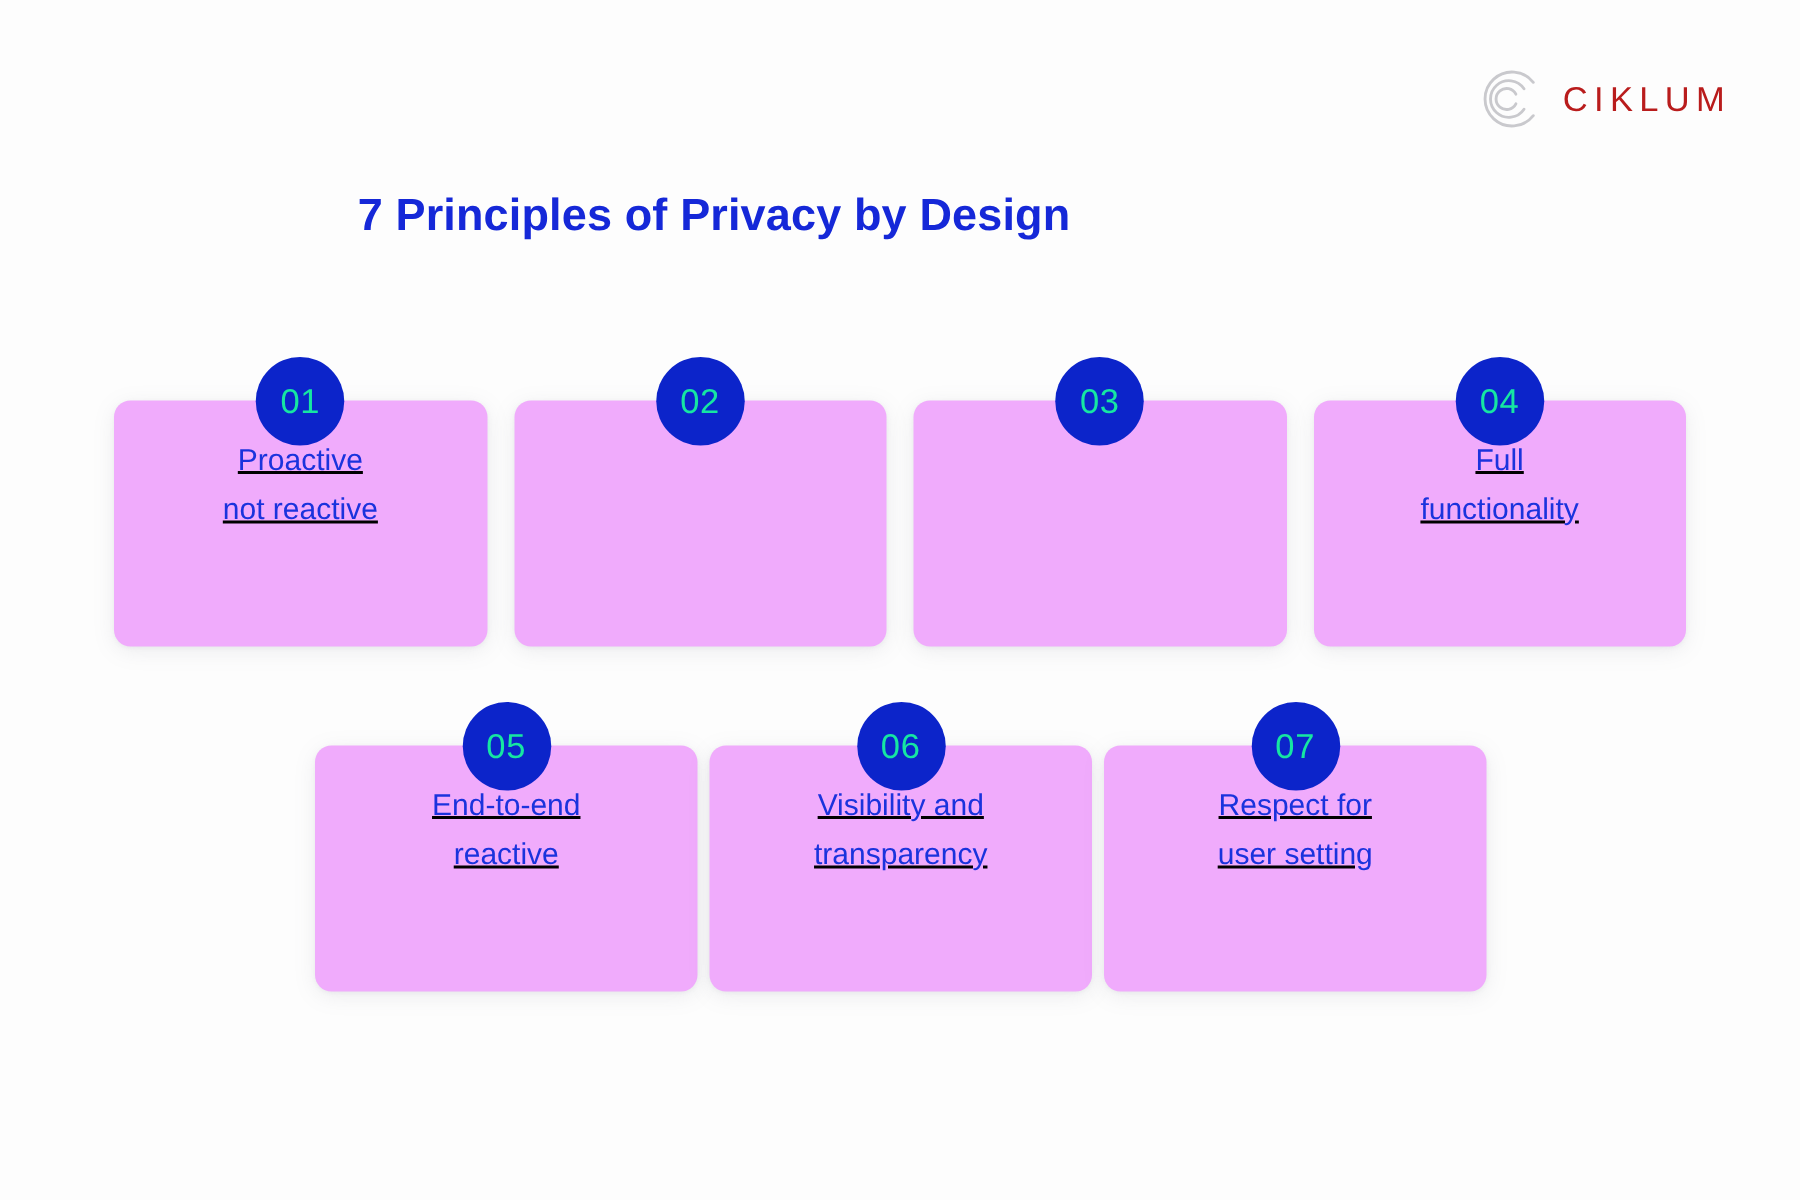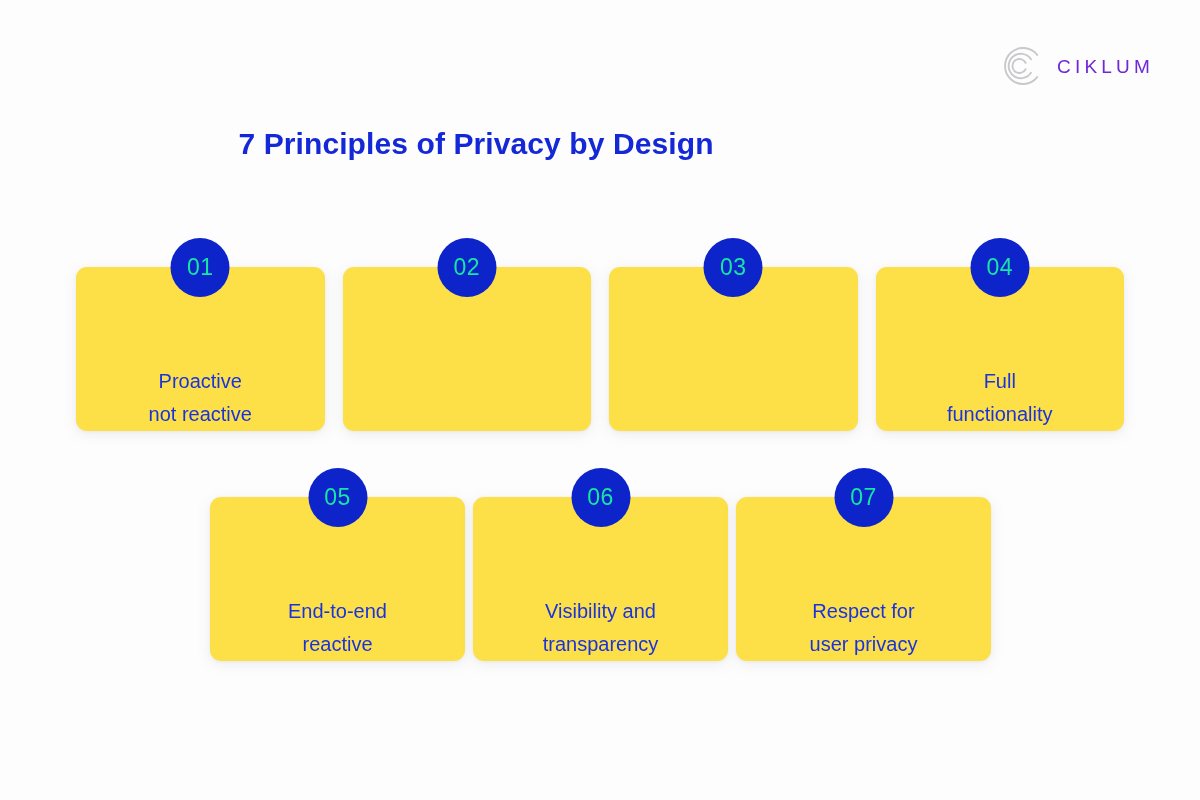--- a/index.html
+++ b/index.html
@@ -24,23 +24,23 @@
     display: flex;
     align-items: center;
     gap: 14px;
   }
   .brand-mark {
     width: 40px;
     height: 40px;
     display: block;
   }
   .brand-word {
-    font-size: 19px;
+    font-size: 23px;
     letter-spacing: 4.2px;
-    color: #6d28d9;
+    color: #b91c1c;
     font-weight: 400;
     line-height: 1;
   }
 
   
   .page-title {
     position: absolute;
     top: 127px;
     left: 0;
     width: 952px;
@@ -66,27 +66,28 @@
     top: 497px;
     left: 210px;
     width: 781px;
     gap: 8px;
   }
 
   .card {
     position: relative;
     flex: 1 1 0;
     height: 164px;
-    background: #fde047;
+    background: #f0abfc;
     border-radius: 11px;
     box-shadow: 0 3px 14px rgba(120, 124, 140, 0.13),
                 0 1px 3px rgba(120, 124, 140, 0.08);
     display: flex;
-    align-items: flex-end;
+    align-items: flex-start;
     justify-content: center;
+    text-decoration: underline;
   }
 
   .badge {
     position: absolute;
     top: -29px;
     left: 50%;
     transform: translateX(-50%);
     width: 59px;
     height: 59px;
     border-radius: 50%;
@@ -95,21 +96,21 @@
     align-items: center;
     justify-content: center;
     font-size: 23px;
     font-weight: 400;
     color: #16e6a2;
     letter-spacing: 0.5px;
   }
 
   .card-text {
     padding: 0 14px;
-    margin-top: 14px;
+    margin-top: 24px;
     text-align: center;
     font-size: 20px;
     line-height: 33px;
     color: #1a33dd;
     font-weight: 400;
     white-space: pre-line;
   }
 </style>
 </head>
 <body>
@@ -159,16 +160,16 @@
 
   <div class="card">
     <div class="badge">06</div>
     <div class="card-text">Visibility and
 transparency</div>
   </div>
 
   <div class="card">
     <div class="badge">07</div>
     <div class="card-text">Respect for
-user privacy</div>
+user setting</div>
   </div>
 
 </div>
 
 </body></html>

